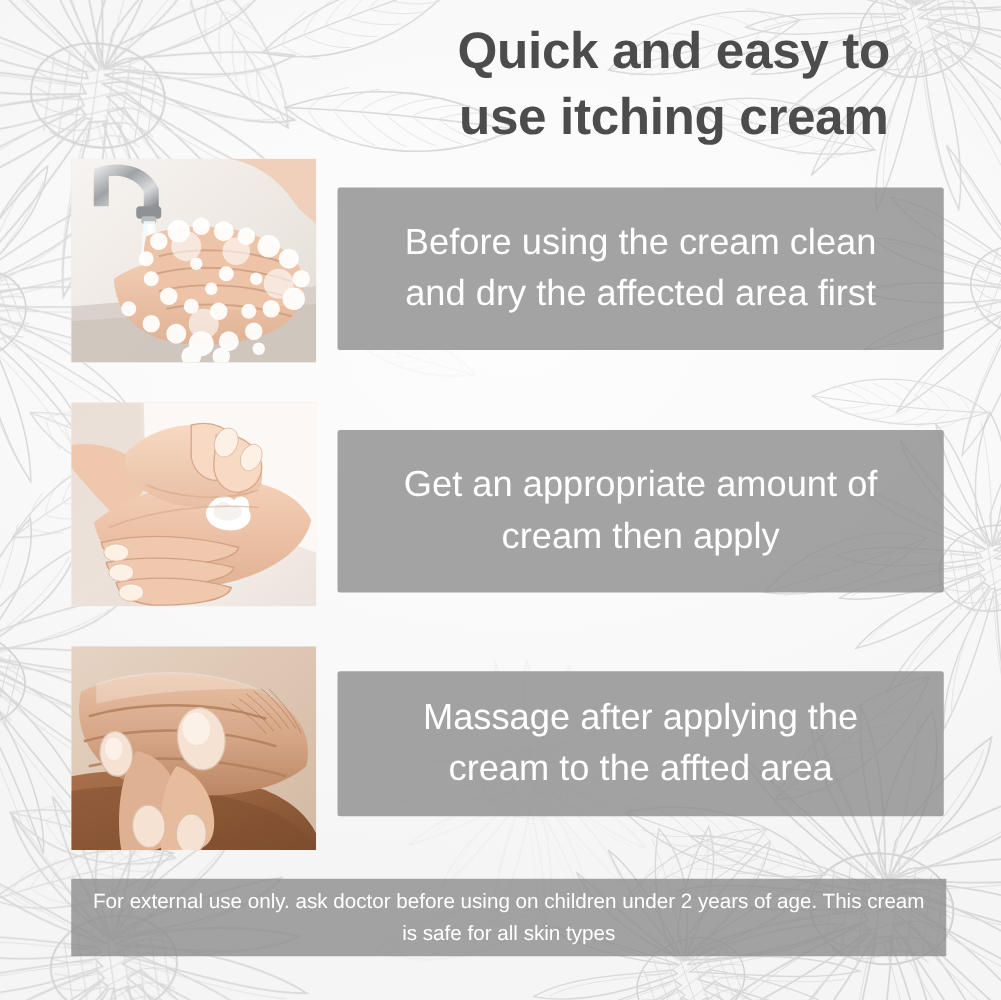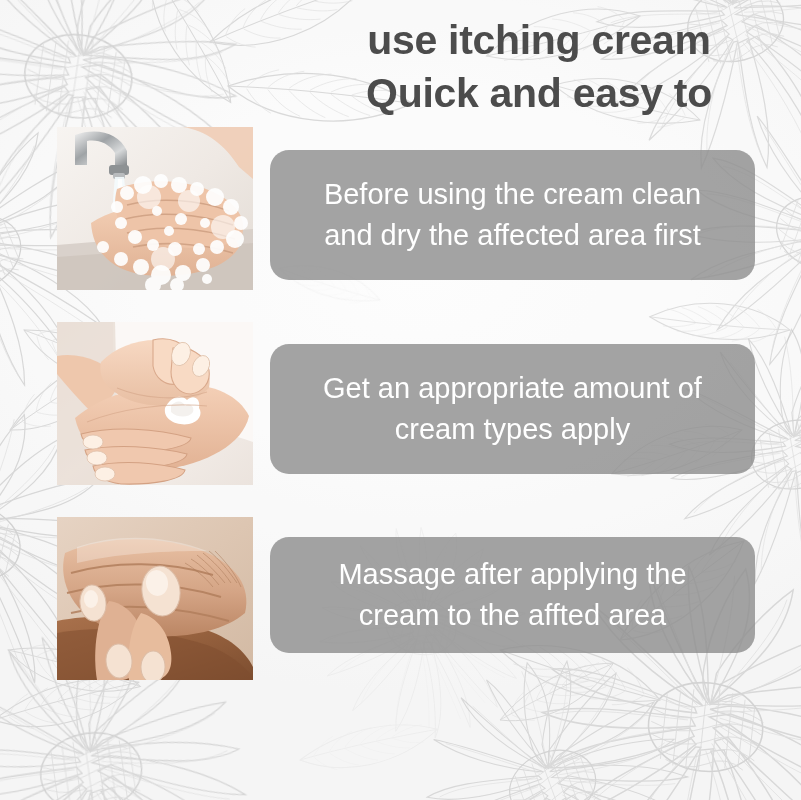--- a/index.html
+++ b/index.html
@@ -30,21 +30,21 @@
     overflow:hidden;background:#efe7e2;
   }
   .photo svg{display:block;width:196px;height:163px;}
   #photo1{top:127px;}
   #photo2{top:322px;}
   #photo3{top:517px;}
   
   .step{
     position:absolute;left:270px;width:485px;
     background:rgba(140,140,140,.80);
-    border-radius:19px;
+    border-radius:2px;
     display:flex;align-items:center;justify-content:center;
     color:#fff;text-align:center;
     font-size:29px;line-height:41px;font-weight:normal;
     box-sizing:border-box;padding:22px 26px;
   }
   #step1{top:150px;height:130px;}
   #step2{top:344px;height:130px;}
   #step3{top:537px;height:116px;}
   
   .footer{
@@ -177,22 +177,22 @@
     <g opacity=".16">
       <use href="#leaf" transform="translate(300,760) rotate(-10) scale(.8)"></use>
       <use href="#leaf" transform="translate(380,300) rotate(200) scale(.6)"></use>
       <use href="#daisy" transform="translate(420,640) rotate(12) scale(.8)"></use>
     </g>
 
     <rect x="0" y="0" width="801" height="800" fill="#fbfbfb" opacity=".34"></rect>
   </svg>
 
   <div class="title">
+    <span>Quick and easy to</span>
     <span>use itching cream</span>
-    <span>Quick and easy to</span>
   </div>
 
   <div class="photo" id="photo1">
     <svg viewBox="0 0 196 163" xmlns="http://www.w3.org/2000/svg">
       <defs>
         <linearGradient id="bg1" x1="0" y1="0" x2="1" y2="1">
           <stop offset="0" stop-color="#f7f4f1"></stop>
             <stop offset=".5" stop-color="#efe9e4"></stop>
           <stop offset="1" stop-color="#e2dbd4"></stop>
         </linearGradient>
@@ -336,21 +336,21 @@
                C 132,96 120,96 114,90 Z" fill="#f4f1ee"></path>
 
       <g stroke="#cf9f82" stroke-width="1.2" fill="none" opacity=".5">
         <path d="M60,66 C 84,76 120,80 150,70"></path>
         <path d="M30,100 C 60,88 104,80 150,84"></path>
       </g>
     </svg>
   </div>
 
   <div class="step" id="step2">
-    <span>Get an appropriate amount of cream types apply</span>
+    <span>Get an appropriate amount of cream then apply</span>
   </div>
 
   <div class="photo" id="photo3">
     <svg viewBox="0 0 196 163" xmlns="http://www.w3.org/2000/svg">
       <defs>
         <linearGradient id="bg3" x1="0" y1="0" x2="1" y2="1">
           <stop offset="0" stop-color="#e6d3c3"></stop>
             <stop offset=".5" stop-color="#ddc6b2"></stop>
           <stop offset="1" stop-color="#d2b9a3"></stop>
         </linearGradient>
@@ -405,14 +405,17 @@
       </g>
 
       <path d="M20,30 C 60,16 110,18 150,34 C 128,34 70,34 20,46 Z" fill="#ffffff" opacity=".28"></path>
     </svg>
   </div>
 
   <div class="step" id="step3">
     <span>Massage after applying the cream to the affted area</span>
   </div>
 
+  <div class="footer">
+    <span>For external use only. ask doctor before using on children under 2 years of age. This cream is safe for all skin types</span>
+  </div>
 
 </div>
 
 </body></html>

